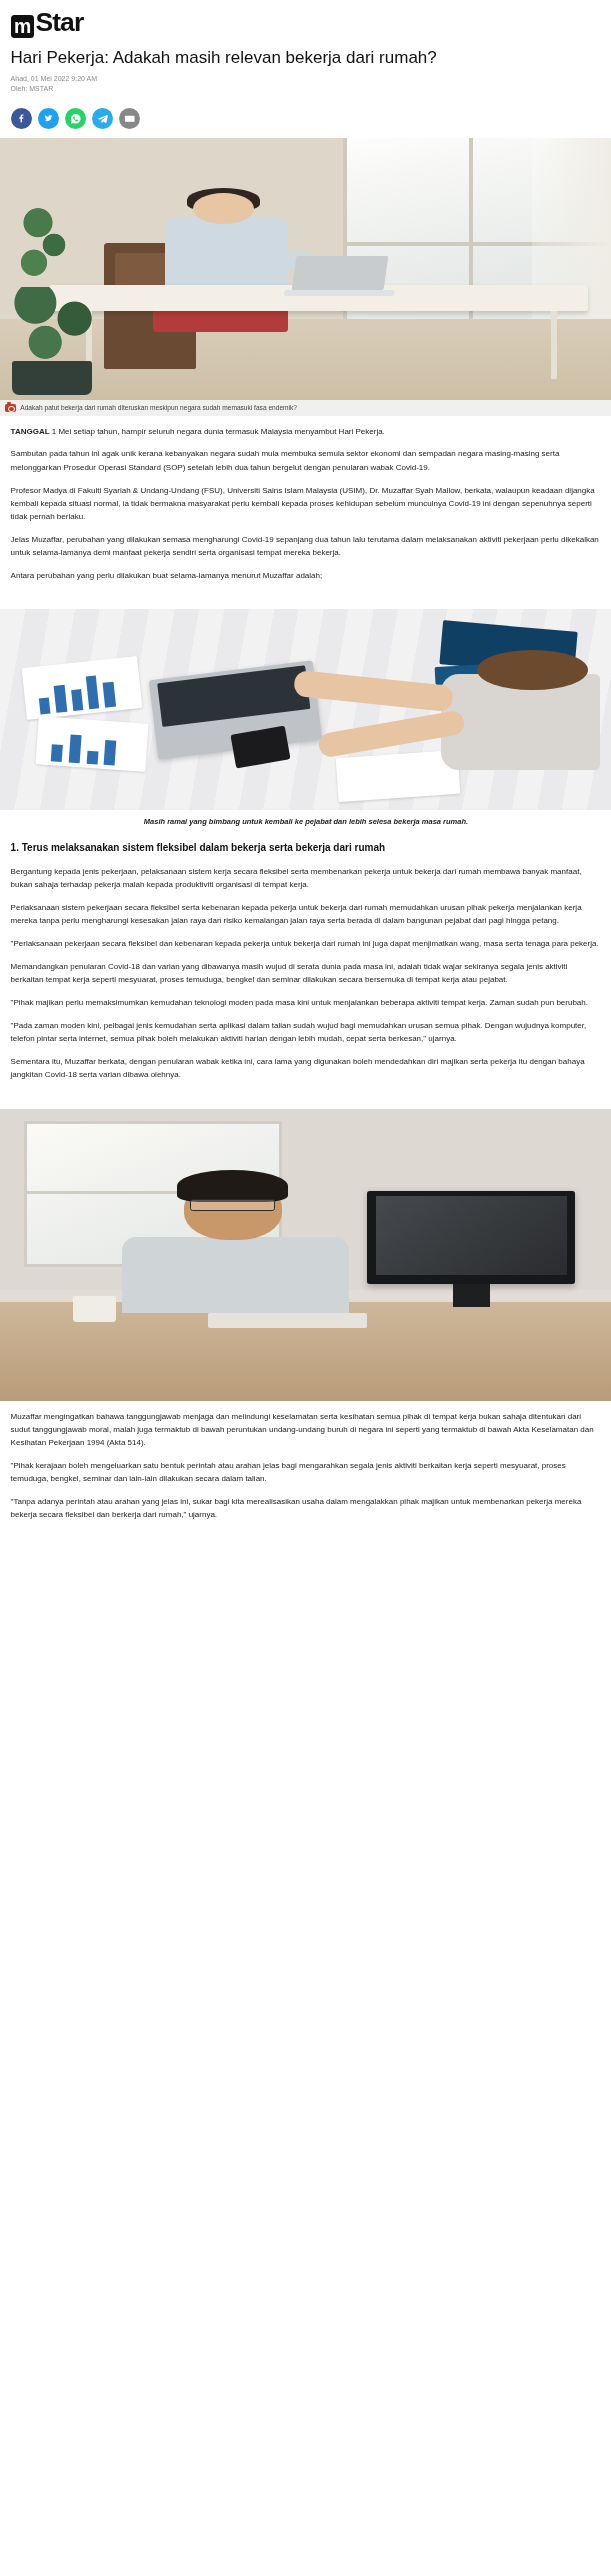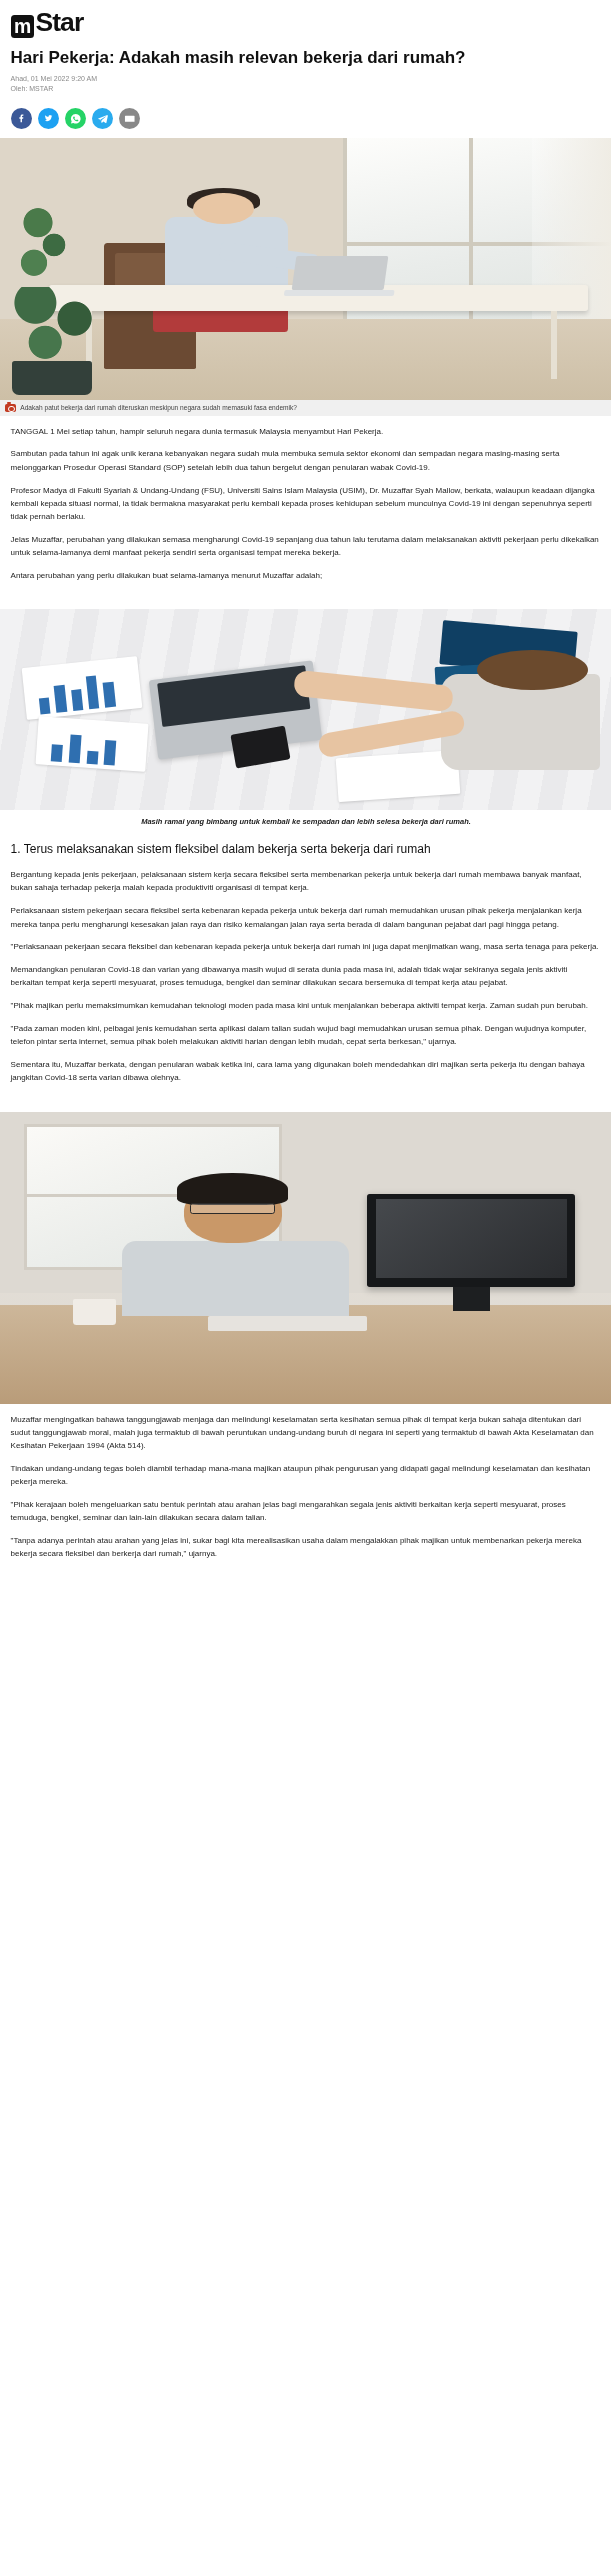--- a/index.html
+++ b/index.html
@@ -53,21 +53,21 @@
   }
 
   
   .article-head {
     padding: 1.8px 10.6px 5.3px 10.6px;
   }
   h1.title {
     font-size: 17px;
     line-height: 1.28;
     margin: 3.5px 0 5.3px 0;
-    font-weight: bold;
+    font-weight: normal;
     color: #111;
   }
   .meta {
     font-size: 7px;
     color: #8a8a8a;
     line-height: 1.45;
     margin-bottom: 7px;
   }
 
   
@@ -147,25 +147,25 @@
   .body {
     padding: 8.8px 10.6px 17.7px 10.6px;
   }
   .body p {
     font-size: 8px;
     line-height: 1.65;
     color: #222;
     margin: 0 0 9.7px 0;
     text-align: left;
   }
-  .body p.lead strong { font-weight: normal; margin-top: 22px; }
+  .body p.lead strong { font-weight: bold; margin-top: 22px; }
   .body h2 {
-    font-size: 12px;
+    font-size: 10px;
     line-height: 1.6;
-    font-weight: normal;
+    font-weight: bold;
     margin: 12.4px 0 8.8px 0;
     color: #111;
   }
   .center-caption {
     font-size: 7.5px;
     font-weight: bold;
     font-style: italic;
     text-align: center;
     color: #222;
     margin: 7px 10.6px 12.4px 10.6px;
@@ -497,21 +497,21 @@
     <div class="h2-phone"></div>
     <div class="h2-paper" style="left:55%; top:72%; width:20%; height:22%; transform:rotate(-4deg);"></div>
     <div class="h2-book"></div>
     <div class="h2-book2"></div>
     <div class="h2-body"></div>
     <div class="h2-arm"></div>
     <div class="h2-arm2"></div>
     <div class="h2-hair"></div>
   </div>
 </figure>
-<div class="center-caption">Masih ramai yang bimbang untuk kembali ke sempadan dan lebih selesa bekerja dari rumah.</div>
+<div class="center-caption">Masih ramai yang bimbang untuk kembali ke pejabat dan lebih selesa bekerja masa rumah.</div>
 
 <div class="body" style="padding-top:0;">
   <h2>1. Terus melaksanakan sistem fleksibel dalam bekerja serta bekerja dari rumah</h2>
   <p>Bergantung kepada jenis pekerjaan, pelaksanaan sistem kerja secara fleksibel serta membenarkan pekerja untuk bekerja dari rumah membawa banyak manfaat, bukan sahaja terhadap pekerja malah kepada produktiviti organisasi di tempat kerja.</p>
   <p>Perlaksanaan sistem pekerjaan secara fleksibel serta kebenaran kepada pekerja untuk bekerja dari rumah memudahkan urusan pihak pekerja menjalankan kerja mereka tanpa perlu mengharungi kesesakan jalan raya dan risiko kemalangan jalan raya serta berada di dalam bangunan pejabat dari pagi hingga petang.</p>
   <p>"Perlaksanaan pekerjaan secara fleksibel dan kebenaran kepada pekerja untuk bekerja dari rumah ini juga dapat menjimatkan wang, masa serta tenaga para pekerja.</p>
   <p>Memandangkan penularan Covid-18 dan varian yang dibawanya masih wujud di serata dunia pada masa ini, adalah tidak wajar sekiranya segala jenis aktiviti berkaitan tempat kerja seperti mesyuarat, proses temuduga, bengkel dan seminar dilakukan secara bersemuka di tempat kerja atau pejabat.</p>
   <p>"Pihak majikan perlu memaksimumkan kemudahan teknologi moden pada masa kini untuk menjalankan beberapa aktiviti tempat kerja. Zaman sudah pun berubah.</p>
   <p>"Pada zaman moden kini, pelbagai jenis kemudahan serta aplikasi dalam talian sudah wujud bagi memudahkan urusan semua pihak. Dengan wujudnya komputer, telefon pintar serta internet, semua pihak boleh melakukan aktiviti harian dengan lebih mudah, cepat serta berkesan," ujarnya.</p>
   <p>Sementara itu, Muzaffar berkata, dengan penularan wabak ketika ini, cara lama yang digunakan boleh mendedahkan diri majikan serta pekerja itu dengan bahaya jangkitan Covid-18 serta varian dibawa olehnya.</p>
@@ -530,17 +530,16 @@
     <div class="h3-head"></div>
     <div class="h3-hair"></div>
     <div class="h3-glasses"></div>
     <div class="h3-keyboard"></div>
     <div class="h3-mug"></div>
   </div>
 </figure>
 
 <div class="body">
   <p>Muzaffar mengingatkan bahawa tanggungjawab menjaga dan melindungi keselamatan serta kesihatan semua pihak di tempat kerja bukan sahaja ditentukan dari sudut tanggungjawab moral, malah juga termaktub di bawah peruntukan undang-undang buruh di negara ini seperti yang termaktub di bawah Akta Keselamatan dan Kesihatan Pekerjaan 1994 (Akta 514).</p>
-  <p>Tindakan undang-undang tegas boleh diambil terhadap mana-mana majikan ataupun pihak pengurusan yang didapati gagal melindungi keselamatan dan kesihatan pekerja mereka.</p>
   <p>"Pihak kerajaan boleh mengeluarkan satu bentuk perintah atau arahan jelas bagi mengarahkan segala jenis aktiviti berkaitan kerja seperti mesyuarat, proses temuduga, bengkel, seminar dan lain-lain dilakukan secara dalam talian.</p>
   <p>"Tanpa adanya perintah atau arahan yang jelas ini, sukar bagi kita merealisasikan usaha dalam mengalakkan pihak majikan untuk membenarkan pekerja mereka bekerja secara fleksibel dan berkerja dari rumah," ujarnya.</p>
 </div>
 
 
 </body></html>

